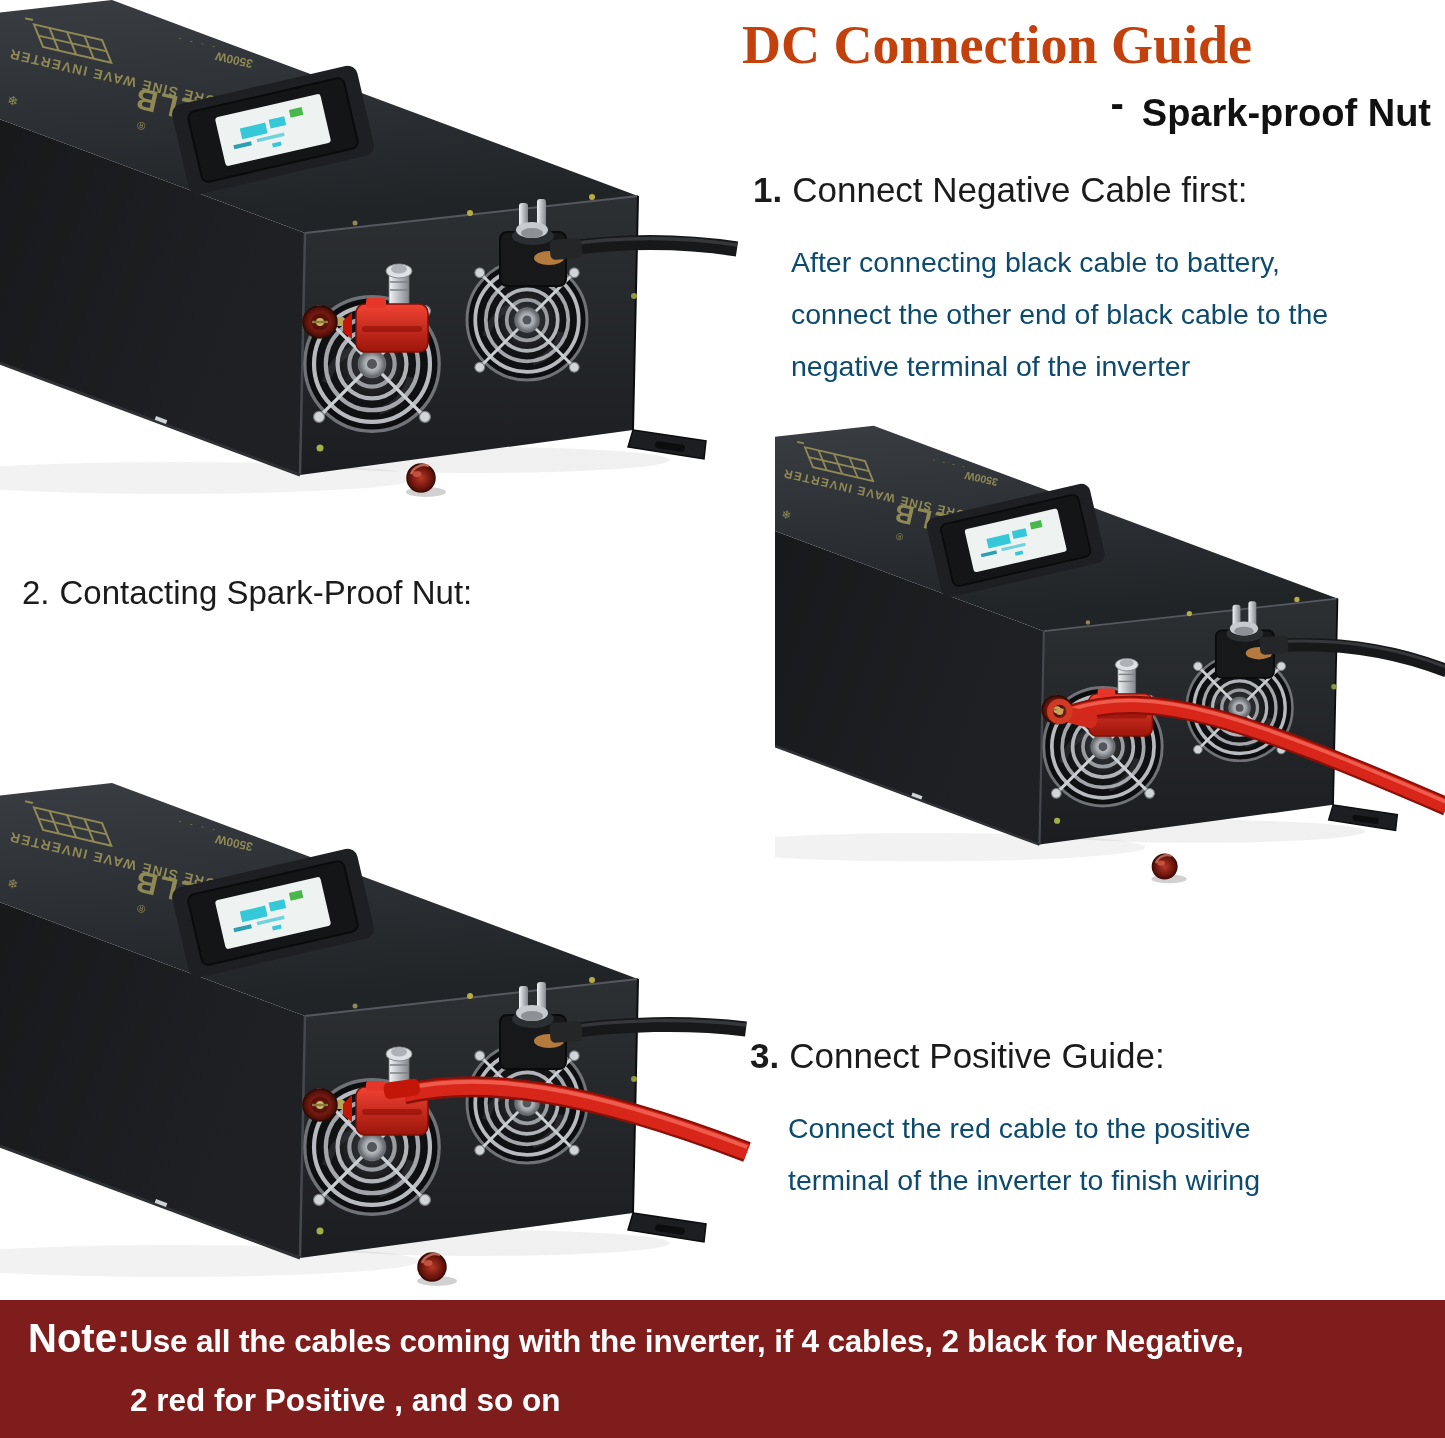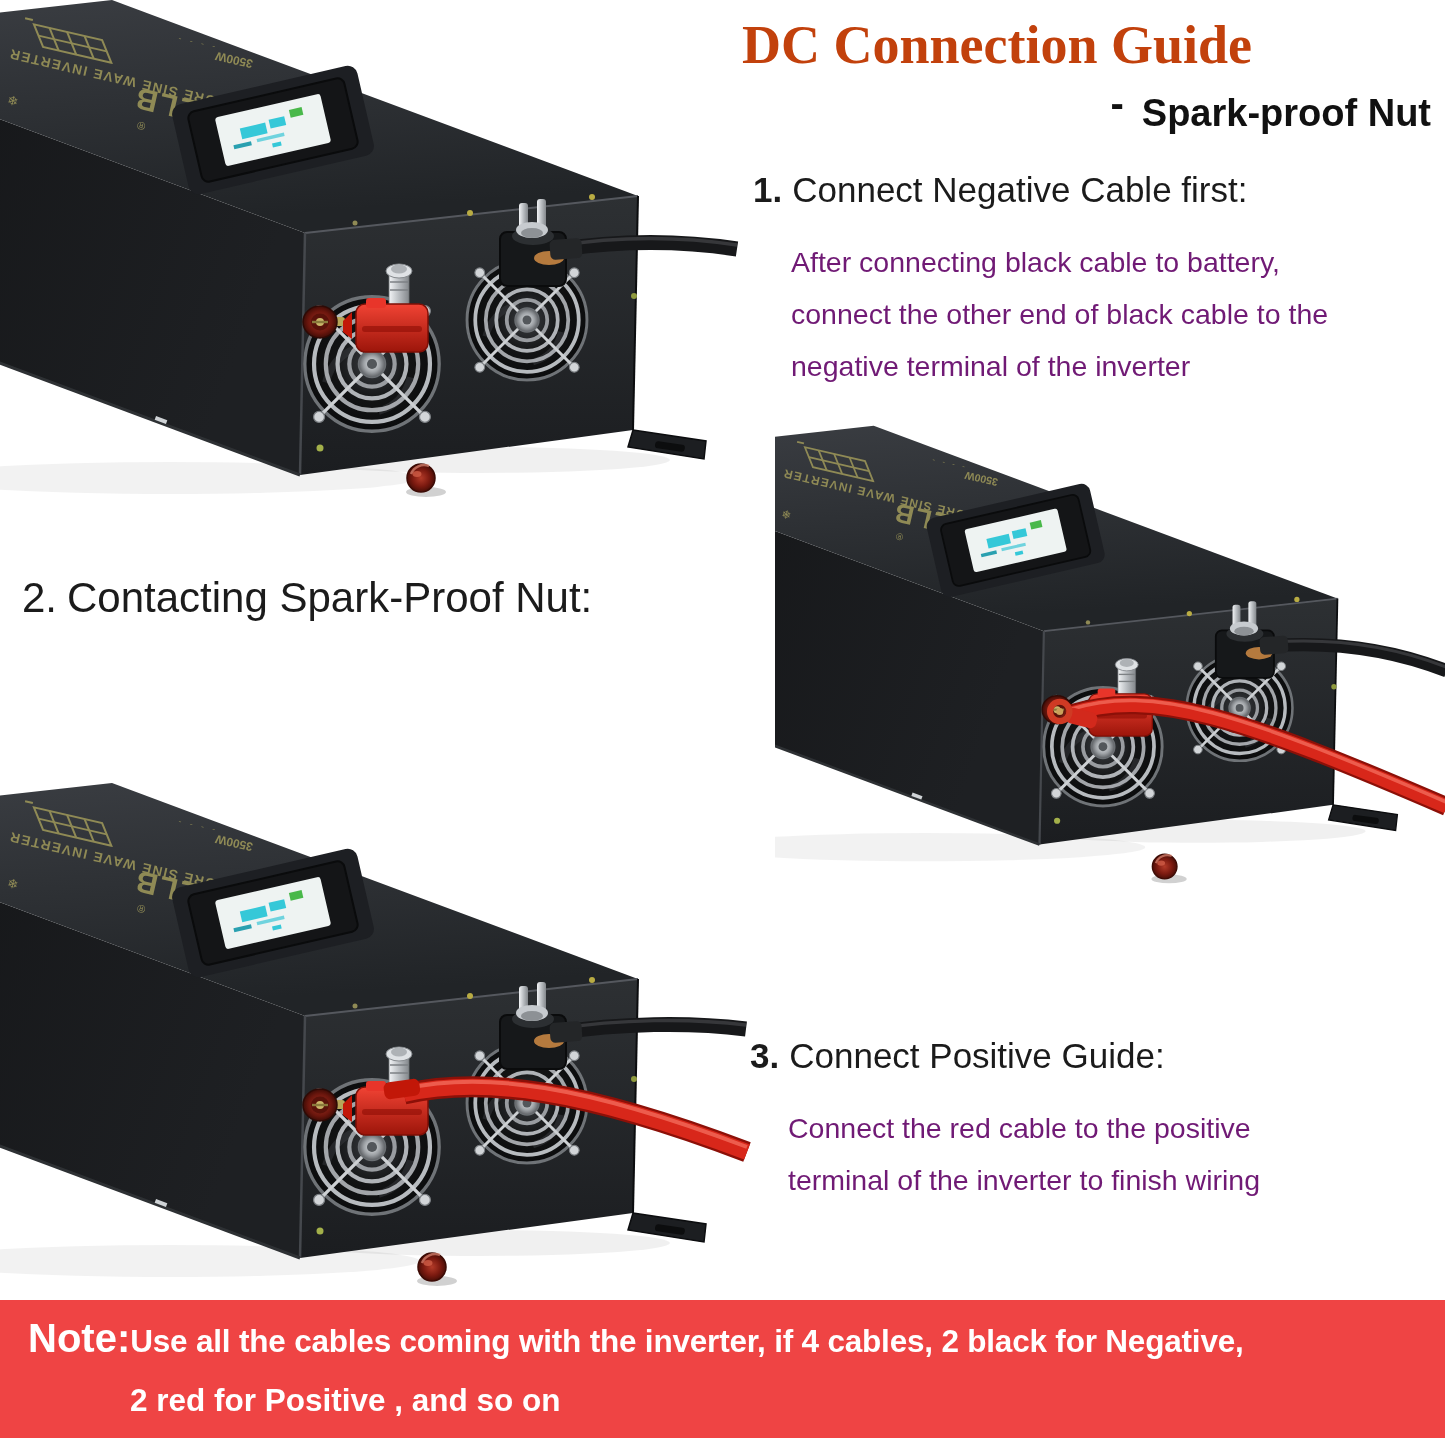--- a/index.html
+++ b/index.html
@@ -26,25 +26,25 @@
   .subtitle .dash{
     display:inline-block;transform:translateY(-9px);margin-right:18px;font-size:40px;
   }
 
   .step{position:absolute;}
   .step-head{font-size:35px;white-space:nowrap;}
   .step-num{margin-right:10px;}
   .num-bold{font-weight:700;}
   .step-body{
     margin:26px 0 0 38px;font-size:28.5px;line-height:52px;
-    white-space:pre-line;color:#701a75;
+    white-space:pre-line;color:#0c4a6e;
   }
   .step1{left:753px;top:170px;}
   .step2{left:22px;top:574px;}
-  .step2 .step-head{font-size:42px;}
+  .step2 .step-head{font-size:33px;}
   .step3{left:750px;top:1036px;}
 
   .note{
     position:absolute;left:0;top:1300px;width:1445px;height:138px;
     background:#9b9b99;color:#ffffff;font-weight:700;z-index:5;
   }
   .note-l1{position:absolute;left:28px;top:16px;font-size:31.5px;letter-spacing:-0.2px;white-space:nowrap;}
   .note-prefix{font-size:40px;letter-spacing:0;}
   .note-l2{position:absolute;left:130px;top:82px;font-size:31.5px;white-space:nowrap;}
 </style>
@@ -651,16 +651,16 @@
 <div class="step step2">
   <div class="step-head"><span class="step-num">2.</span><span>Contacting Spark-Proof Nut:</span></div>
 </div>
 
 <div class="step step3">
   <div class="step-head"><span class="step-num num-bold">3.</span><span>Connect Positive Guide:</span></div>
   <div class="step-body">Connect the red cable to the positive
 terminal of the inverter to finish wiring</div>
 </div>
 
-<div class="note" style="background: #ef4444; color: rgb(255, 255, 255);">
+<div class="note" style="background: #7f1d1d; color: rgb(255, 255, 255);">
   <div class="note-l1"><span class="note-prefix">Note:</span><span>Use all the cables coming with the inverter, if  4 cables, 2 black for Negative,</span></div>
   <div class="note-l2">2 red for Positive , and so on</div>
 </div>
 
 </body></html>

